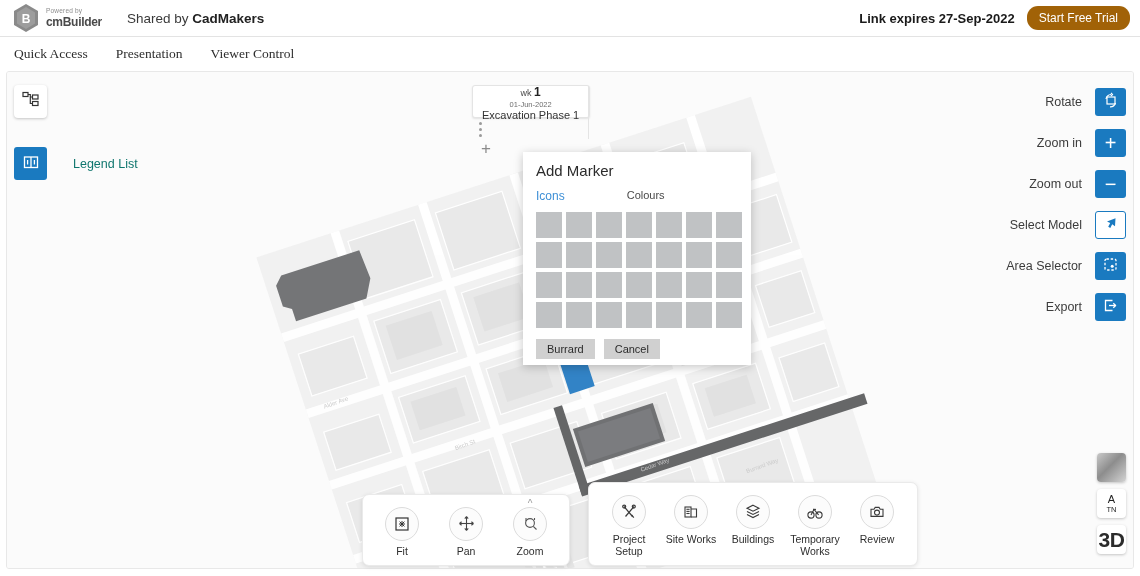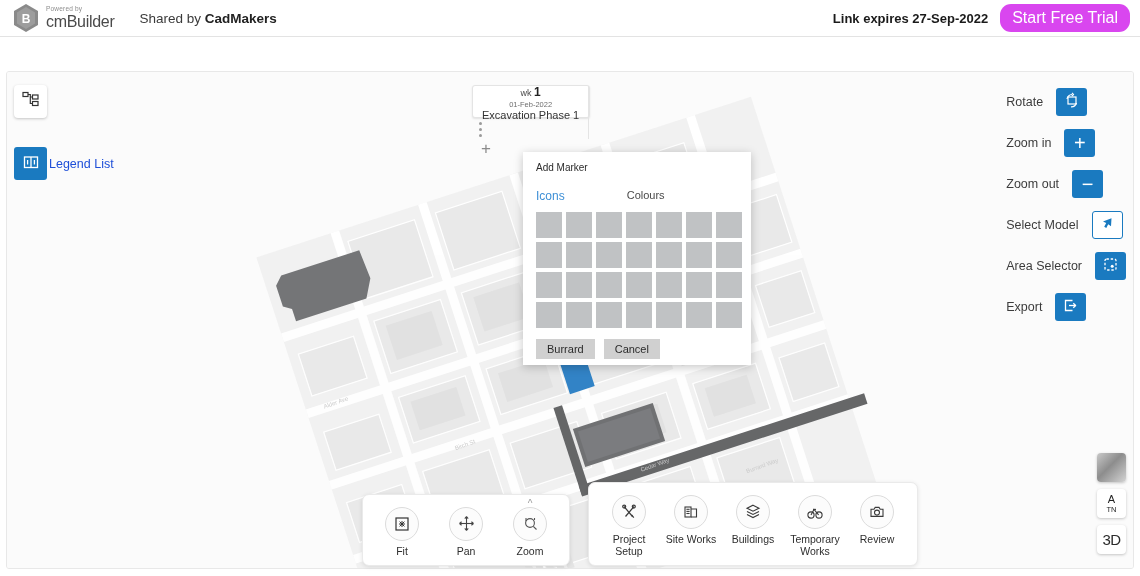--- a/index.html
+++ b/index.html
@@ -15,35 +15,35 @@
   .topbar {
     position: absolute; top:0; left:0; width:1140px; height:37px;
     background:#ffffff; border-bottom:1px solid #e3e3e3;
     display:flex; align-items:center;
   }
   .logo-wrap { display:flex; align-items:center; margin-left:12px; }
   .hexlogo { width:28px; height:30px; position:relative; }
   .hexlogo svg { display:block; }
   .logo-text { margin-left:6px; line-height:1; }
   .logo-powered { font-size:6.5px; color:#8d8d8d; letter-spacing:.2px; display:block; margin-bottom:2px;}
-  .logo-name { font-size:16px; font-weight:normal; color:#4a4a4a; letter-spacing:-.3px; display:block;}
+  .logo-name { font-size:12px; font-weight:bold; color:#4a4a4a; letter-spacing:-.3px; display:block;}
   .shared-by { margin-left:25px; font-size:13.5px; color:#3a3a3a; }
   .shared-by b { font-weight:bold; color:#222; }
 
   .project-title {
     position:absolute; left:0; width:1140px; text-align:center;
     font-size:13.5px; color:#3a3a3a; pointer-events:none;
   }
   .project-title b { font-weight:bold; color:#111; }
 
   .topright { margin-left:auto; display:flex; align-items:center; margin-right:10px; z-index:3;}
   .link-expires { font-size:13px; font-weight:bold; color:#1a1a1a; }
   .trial-btn {
-    margin-left:12px; background:#d946ef; color:#fff;
-    font-size:16px; border-radius:11px; padding:5px 12px;
+    margin-left:12px; background:#a16207; color:#fff;
+    font-size:12px; border-radius:11px; padding:5px 12px;
     border:none; cursor:pointer; white-space:nowrap;
   }
 
   
   .subnav {
     position:absolute; top:37px; left:0; width:1140px; height:33px;
     background:#fff; display:flex; align-items:center;
     font-family:"Liberation Serif", serif;
   }
   .subnav-item {
@@ -68,21 +68,21 @@
   .tool-tree {
     width:33px; height:33px; background:#fff; border-radius:4px;
     box-shadow:0 1px 3px rgba(0,0,0,.22);
     display:flex; align-items:center; justify-content:center; cursor:pointer;
   }
   .legend-row { display:flex; align-items:center; margin-top:29px; }
   .legend-btn {
     width:33px; height:33px; background:#1a7ac0; border-radius:3px;
     display:flex; align-items:center; justify-content:center; cursor:pointer;
   }
-  .legend-label { margin-left:2px; font-size:12.5px; color:#1d4ed8; }
+  .legend-label { margin-left:26px; font-size:12.5px; color:#0f766e; }
 
   
   .phasebar {
     position:absolute; top:85px; left:472px; z-index:5;
     display:flex; align-items:stretch; height:33px;
     background:#fff; border:1px solid #e4e4e4; border-radius:3px;
     box-shadow:0 1px 2px rgba(0,0,0,.10);
     flex-direction:column;
   }
   .wkcell {
@@ -102,21 +102,21 @@
   .addphase {
     display:flex; align-items:center; justify-content:center; width:26px;
     color:#8a8a8a; font-size:17px; cursor:pointer; font-weight:300;
   }
 
   
   .right-tools {
     position:absolute; top:88px; right:14px; z-index:5;
     display:flex; flex-direction:column; gap:13px;
   }
-  .rt-row { display:flex; align-items:center; }
+  .rt-row { display:flex; align-items:center; justify-content:flex-end; }
   .rt-label { font-size:12.5px; color:#3c3c3c; margin-right:13px; white-space:nowrap;}
   .rt-btn {
     width:31px; height:28px; background:#1a7ac0; border-radius:3px;
     display:flex; align-items:center; justify-content:center; cursor:pointer;
     color:#fff;
   }
   .rt-btn.outline { background:#fff; border:1px solid #1a7ac0; }
   .rt-plus { font-size:20px; font-weight:300; line-height:1; color:#fff;}
   .rt-minus { font-size:20px; font-weight:300; line-height:1; color:#fff;}
 
@@ -128,21 +128,21 @@
   .mini-box {
     width:29px; height:29px; background:#fff; border-radius:4px;
     box-shadow:0 1px 3px rgba(0,0,0,.22);
     display:flex; align-items:center; justify-content:center;
     cursor:pointer; overflow:hidden;
   }
   .mini-thumb { background:linear-gradient(135deg,#c9c9c9 0%,#8d8d8d 45%,#d4d4d4 100%); }
   .tn-wrap { display:flex; flex-direction:column; align-items:center; line-height:1;}
   .tn-a { font-size:11px; color:#222; position:relative;}
   .tn-txt { font-size:7.5px; color:#222; margin-top:1px; }
-  .mini-3d { font-size:15px; font-weight:normal; color:#2b2b2b; letter-spacing:-.5px;}
+  .mini-3d { font-size:21px; font-weight:bold; color:#2b2b2b; letter-spacing:-.5px;}
 
   
   .bottom-bars {
     position:absolute; bottom:10px; left:362px; z-index:5;
     display:flex; align-items:flex-end; gap:18px;
   }
   .bar {
     background:#fff; border:1px solid #eaeaea; border-radius:7px;
     box-shadow:0 1px 4px rgba(0,0,0,.10);
     display:flex; align-items:flex-start; padding:12px 14px 8px 14px;
@@ -168,21 +168,21 @@
     position:absolute; top:-9px; left:50%; transform:translateX(-50%);
     font-size:10px; color:#9a9a9a;
   }
 
   
   .dialog {
     position:absolute; left:523px; top:152px; width:228px; height:213px;
     background:#fff; box-shadow:0 2px 9px rgba(0,0,0,.22);
     z-index:20; padding:10px 13px 0 13px;
   }
-  .dlg-title { font-size:10px; color:#2b2b2b; margin-bottom:16px; }
+  .dlg-title { font-size:15px; color:#2b2b2b; margin-bottom:10px; }
   .dlg-tabs { display:flex; margin-bottom:9px; }
   .dlg-tab-icons { font-size:12px; color:#3d8fd6; cursor:pointer; }
   .dlg-tab-colours { font-size:11px; color:#4a4a4a; margin-left:62px; cursor:pointer;}
   .swatch-grid {
     display:grid; grid-template-columns:repeat(7,26px);
     grid-template-rows:repeat(4,26px); gap:4px;
   }
   .swatch { background:#c0c2c4; cursor:pointer; }
   .dlg-actions { display:flex; gap:9px; margin-top:11px; }
   .dlg-btn {
@@ -215,20 +215,25 @@
       <span>Shared by </span><b>CadMakers</b>
     </div>
 
 
     <div class="topright">
       <span class="link-expires">Link expires 27-Sep-2022</span>
       <button class="trial-btn">Start Free Trial</button>
     </div>
   </div>
 
+  <div class="subnav">
+    <div class="subnav-item">Quick Access</div>
+    <div class="subnav-item">Presentation</div>
+    <div class="subnav-item">Viewer Control</div>
+  </div>
 
   <div class="canvas">
     <svg class="mapsvg" width="1128" height="498" viewBox="0 0 1128 498">
       <defs>
         <filter id="soft">
             <feGaussianBlur stdDeviation="0.5"></feGaussianBlur>
           </filter>
       </defs>
       <rect width="1128" height="498" fill="#fbfbfb"></rect>
       <g transform="rotate(-18 560 300)" opacity="0.96">
@@ -336,21 +341,21 @@
       </div>
       <div class="legend-label">Legend List</div>
     </div>
   </div>
 
   <div class="phasebar">
     <div class="wkcell">
       <div class="wk-top">
         <span>wk </span><b>1</b>
       </div>
-      <div class="wk-date">01-Feb-2022</div>
+      <div class="wk-date">01-Jun-2022</div>
     </div>
     <div class="phasecell">Excavation Phase 1</div>
     <div class="dots">
         <i></i>
         <i></i>
         <i></i>
       </div>
     <div class="addphase">+</div>
   </div>
 

